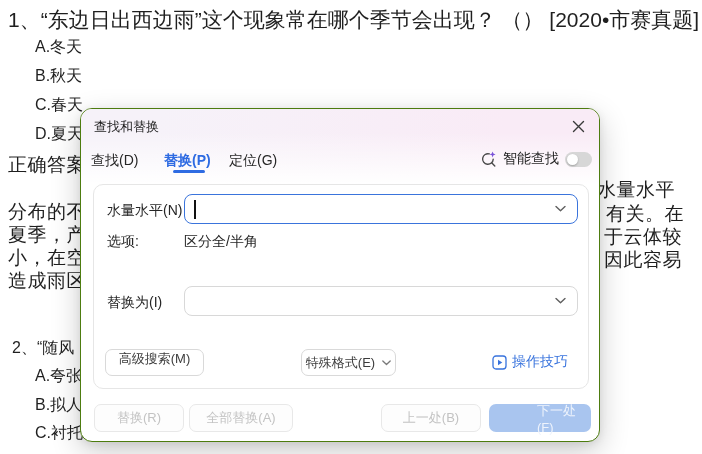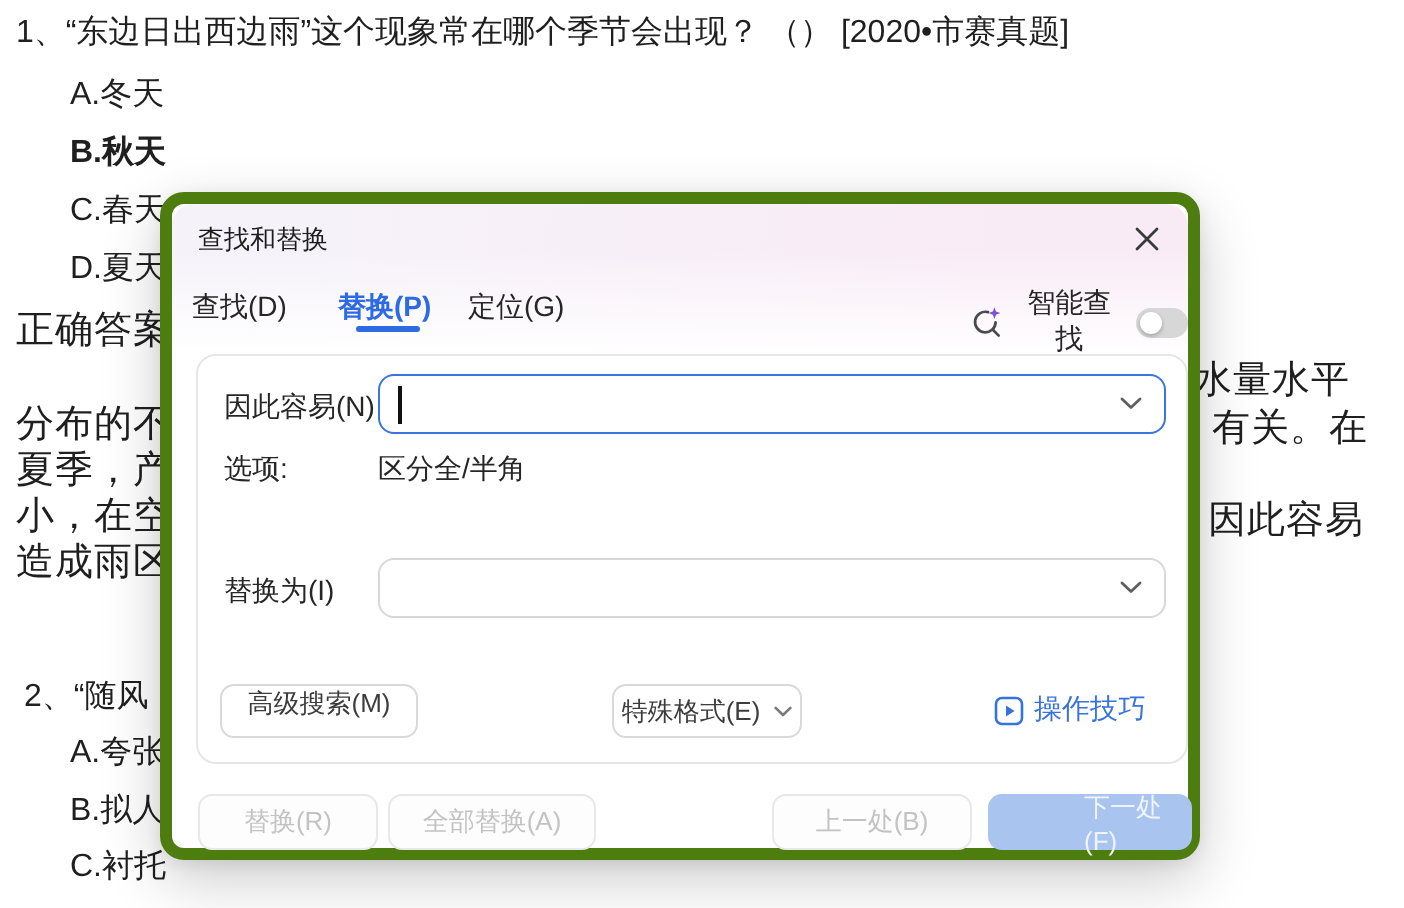--- a/index.html
+++ b/index.html
@@ -2,35 +2,35 @@
 <html><head>
 <meta charset="utf-8">
 <style>
   html,body{margin:0;padding:0;background:#fff;}
   .stage{
     position:relative;width:702px;height:454px;background:#ffffff;overflow:hidden;
     font-family:"Liberation Sans","DejaVu Sans",sans-serif;color:#212121;
   }
   
   .doc-line{position:absolute;white-space:nowrap;color:#1f1f1f;}
-  .q{font-size:16px;text-align:center;}
+  .q{font-size:21px;text-align:center;}
   .opt{font-size:16px;}
   .para{font-size:19px;letter-spacing:.5px;}
   #q1{left:8px;top:6px;}
-  #o10{left:35px;top:37px;}#o11{left:35px;top:66px;font-weight:bold;}#o12{left:35px;top:95px;}#o13{left:35px;top:124px;}
+  #o10{left:35px;top:37px;}#o11{left:35px;top:66px;}#o12{left:35px;top:95px;}#o13{left:35px;top:124px;}
   #lf0{left:8px;top:152px;}#lf1{left:8px;top:176px;}#lf2{left:8px;top:199px;}
   #lf3{left:8px;top:222px;}#lf4{left:8px;top:245px;}#lf5{left:8px;top:268px;}
   #rf0{left:597px;top:177px;}#rf1{left:606px;top:201px;}#rf2{left:604px;top:224px;}#rf3{left:604px;top:247px;}
   #q2{left:12px;top:338px;font-size:16px;}
   #o20{left:35px;top:366px;}#o21{left:35px;top:395px;}#o22{left:35px;top:423px;}
 
   
   .dialog{
-    position:absolute;left:80px;top:96px;width:520px;height:334px;
-    background:#ffffff;border:6px solid #4d7c0f;border-radius:12px;
+    position:absolute;left:80px;top:108px;width:520px;height:334px;
+    background:#ffffff;border:1px solid #4d7c0f;border-radius:12px;
     box-shadow:0 10px 30px rgba(0,0,0,.20), 0 2px 8px rgba(0,0,0,.08);
     z-index:5;box-sizing:border-box;
   }
   .dialog::before{
     content:"";position:absolute;left:0;top:0;right:0;height:78px;
     border-radius:11px 11px 0 0;pointer-events:none;
     background:
       linear-gradient(to bottom, rgba(255,255,255,0) 30%, #ffffff 96%),
       linear-gradient(100deg,#f6f2f9 15%,#f9ebf6 80%);
   }
@@ -82,20 +82,21 @@
   <div class="doc-line opt" id="o11">B.秋天</div>
   <div class="doc-line opt" id="o12">C.春天</div>
   <div class="doc-line opt" id="o13">D.夏天</div>
   <div class="doc-line para" id="lf0">正确答案</div>
   <div class="doc-line para" id="lf2">分布的不</div>
   <div class="doc-line para" id="lf3">夏季，产</div>
   <div class="doc-line para" id="lf4">小，在空</div>
   <div class="doc-line para" id="lf5">造成雨区</div>
   <div class="doc-line para" id="rf0">水量水平</div>
   <div class="doc-line para" id="rf1">有关。在</div>
+  <div class="doc-line para" id="rf2">于云体较</div>
   <div class="doc-line para" id="rf3">因此容易</div>
   <div class="doc-line" id="q2">2、“随风</div>
   <div class="doc-line opt" id="o20">A.夸张</div>
   <div class="doc-line opt" id="o21">B.拟人</div>
   <div class="doc-line opt" id="o22">C.衬托</div>
 
   <div class="dialog">
 
     <div class="dlg-title">查找和替换</div>
 
@@ -116,21 +117,21 @@
         <line x1="11.9" y1="12.1" x2="14.8" y2="15" stroke="#4a4a4a" stroke-width="1.4" stroke-linecap="round"></line>
         <path d="M12.6 0.4 L13.4 2.6 L15.6 3.4 L13.4 4.2 L12.6 6.4 L11.8 4.2 L9.6 3.4 L11.8 2.6 Z" fill="#7a52d9"></path>
       </svg>
       <span class="smartfind-label">智能查找</span>
       <div class="toggle">
           <div class="knob"></div>
         </div>
     </div>
 
     <div class="panel">
-      <div class="fld-label" id="lbl-find">因此容易(N)</div>
+      <div class="fld-label" id="lbl-find">水量水平(N)</div>
       <div class="combo" id="find-combo">
         <input type="text" value="" style="">
         <div class="caret"></div>
         <span class="chev">
           <svg width="11" height="7" viewBox="0 0 11 7">
               <path d="M1 1 L5.5 5.3 L10 1" fill="none" stroke="#5f5f5f" stroke-width="1.4" stroke-linecap="round" stroke-linejoin="round"></path>
             </svg>
         </span>
       </div>
 

